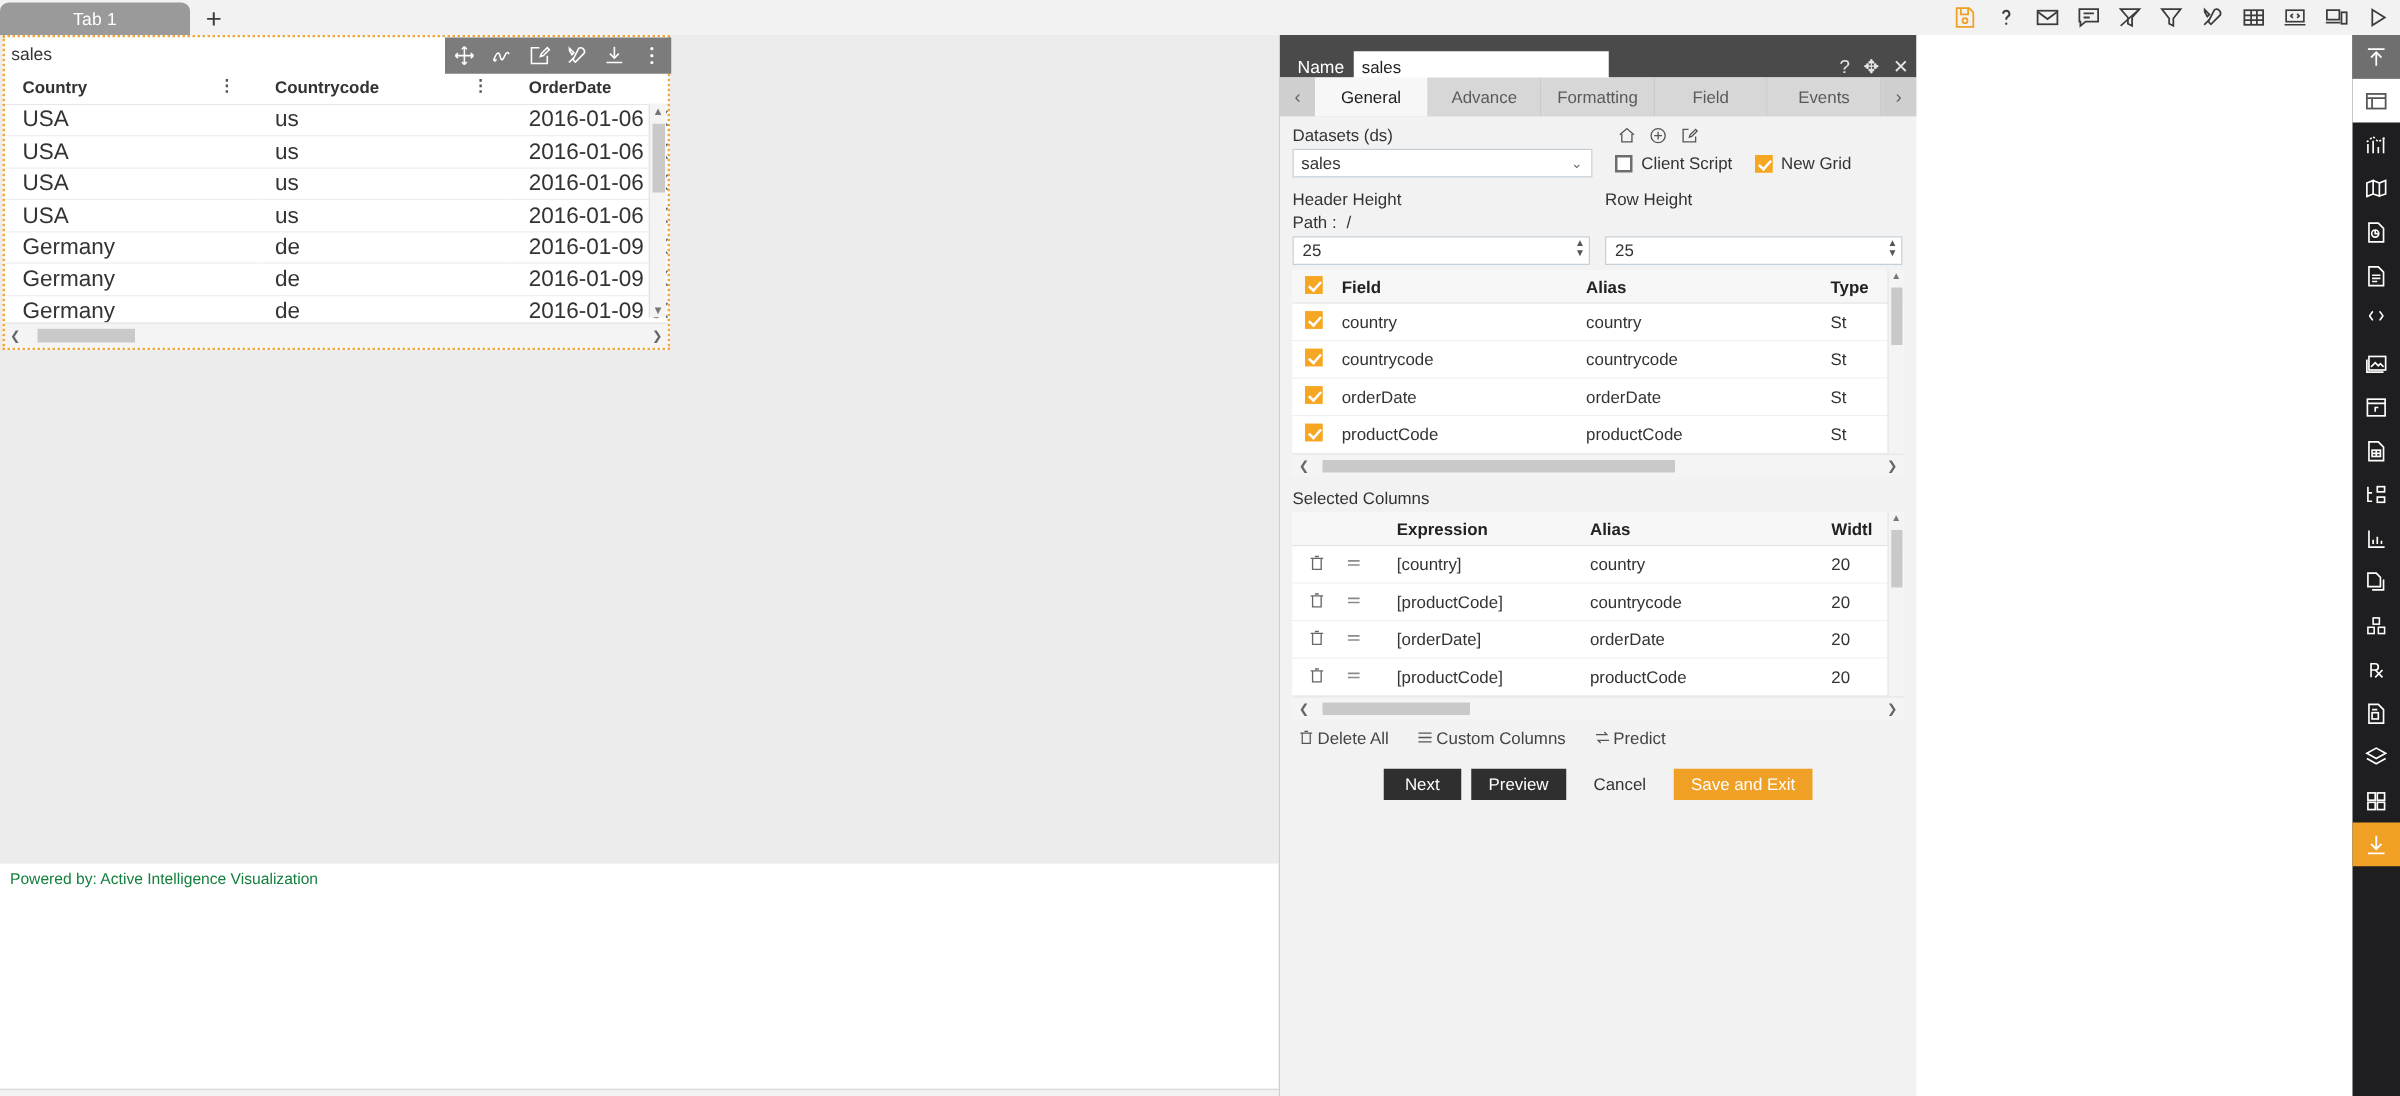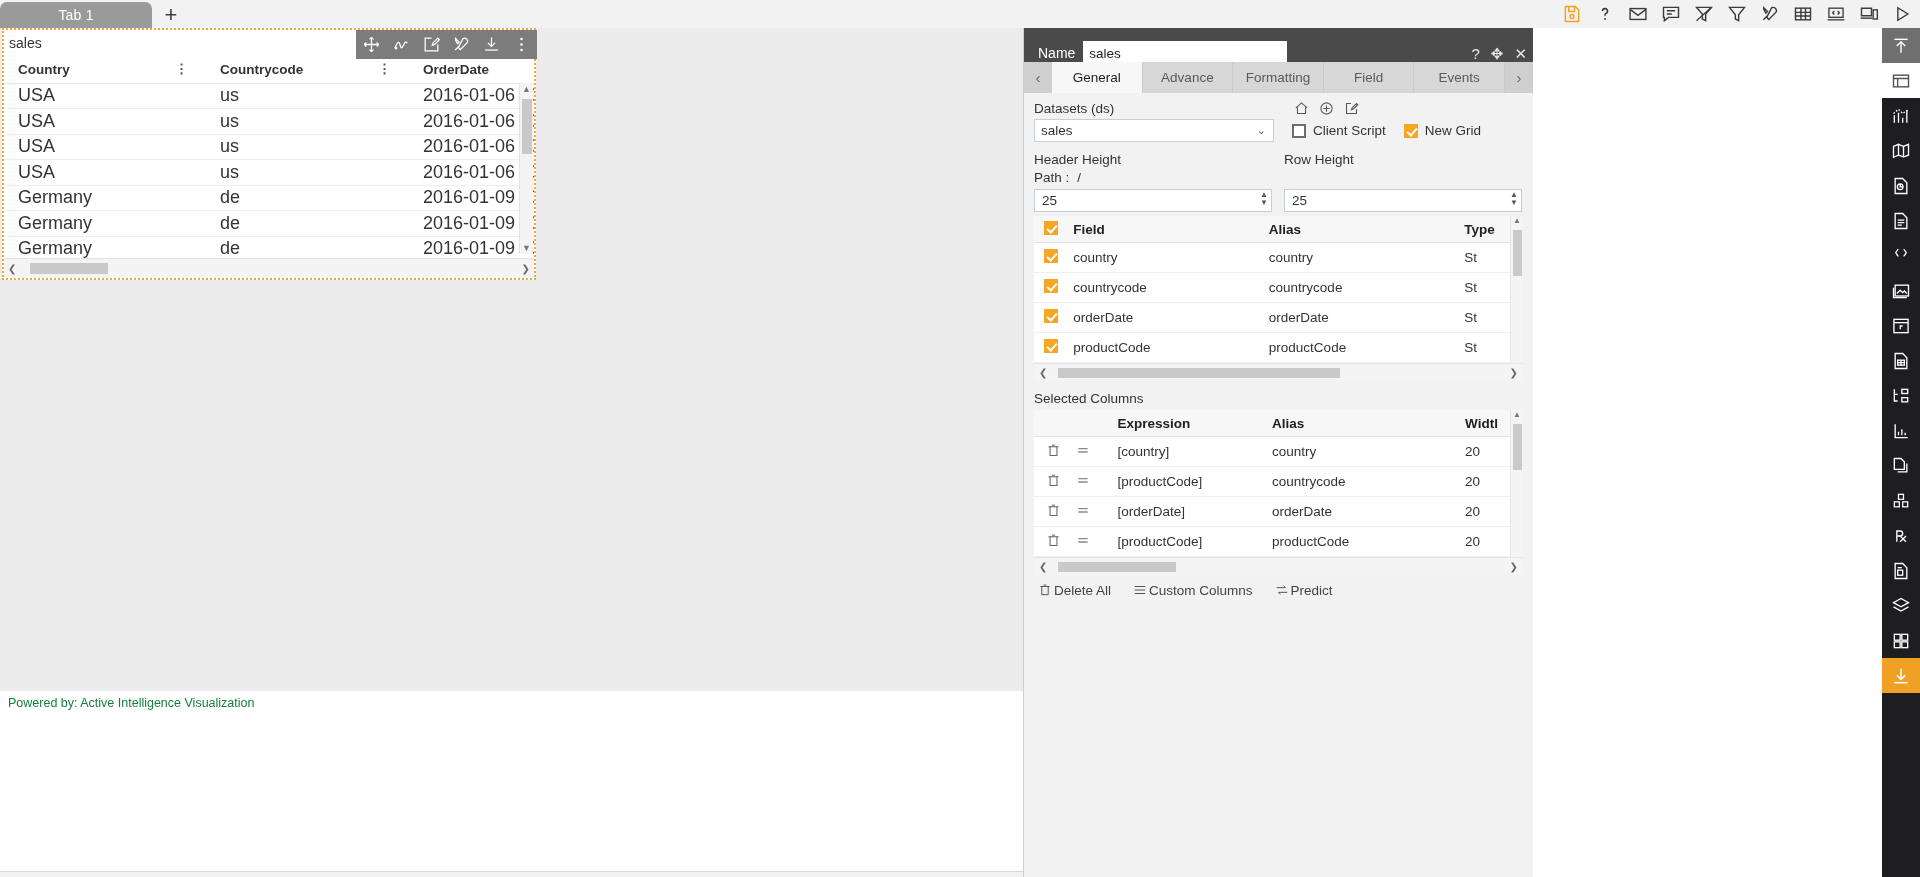--- a/index.html
+++ b/index.html
@@ -684,20 +684,26 @@
       <span class="lk">
         <span>
             <svg viewBox="0 0 24 24" fill="none" stroke="#555" stroke-width="1.7">
               <path d="M3 8h15l-3.5-3.5M21 16H6l3.5 3.5"></path>
             </svg>
           </span>
         <span>Predict</span>
       </span>
     </div>
 
+    <div class="btn-row">
+      <div class="btn dark">Next</div>
+      <div class="btn dark">Preview</div>
+      <div class="btn plain">Cancel</div>
+      <div class="btn accent">Save and Exit</div>
+    </div>
   </div>
 </div>
 
 <div id="dock">
   <div class="ditem sel-dark">
       <svg viewBox="0 0 24 24" fill="none" stroke="#fff" stroke-width="1.7">
         <path d="M4 4h16"></path>
         <path d="M12 20V8"></path>
         <path d="m7 12 5-5 5 5"></path>
       </svg>

